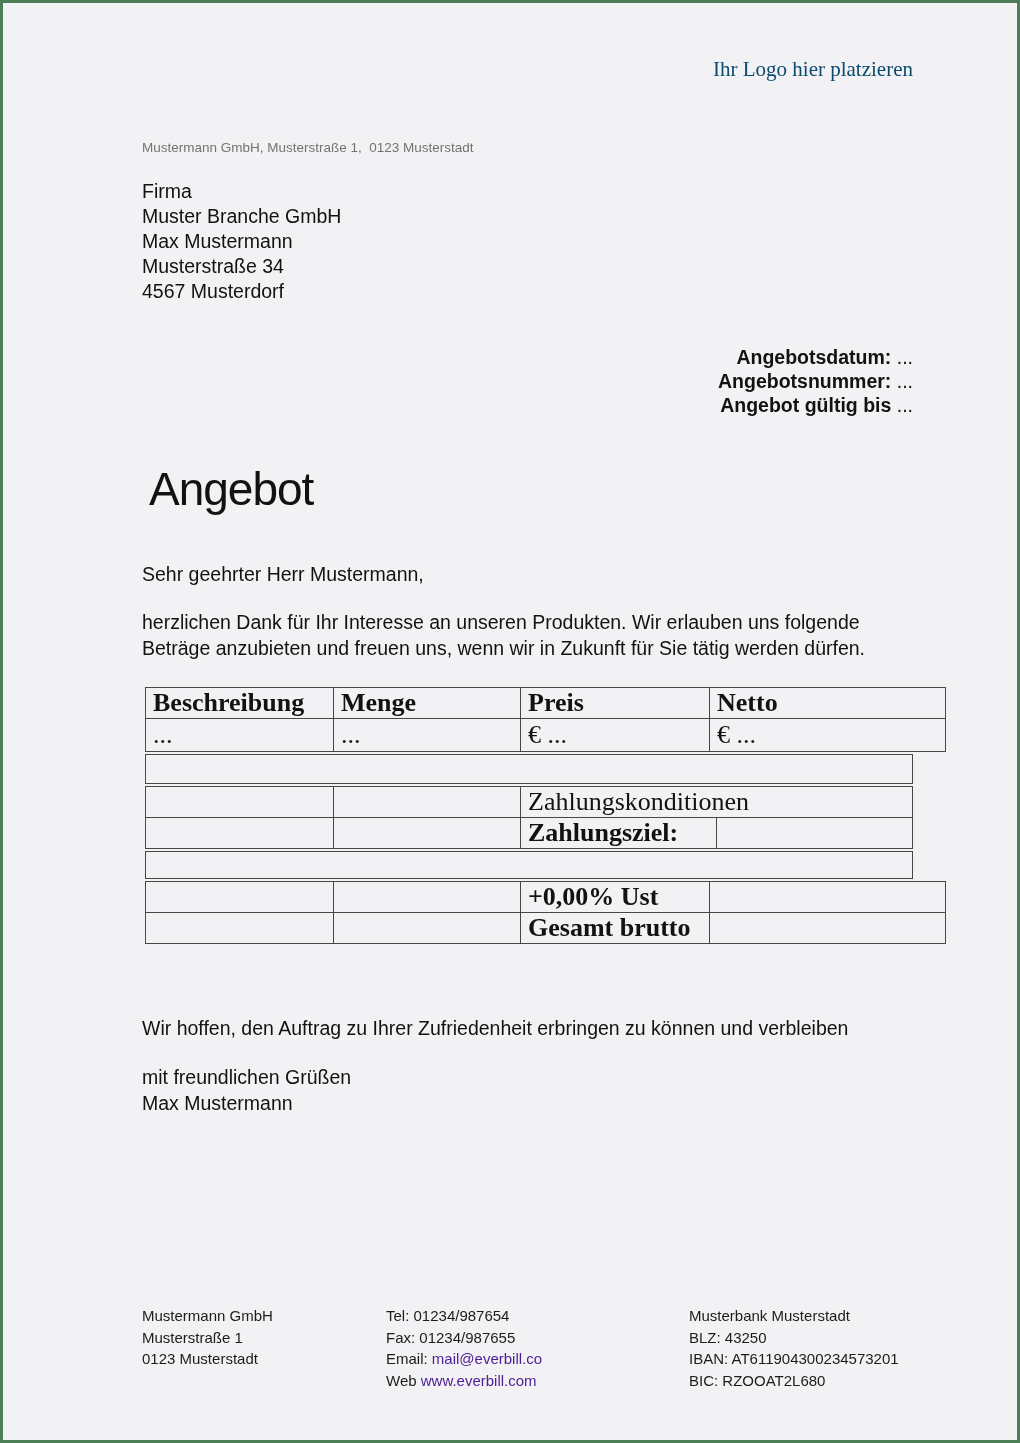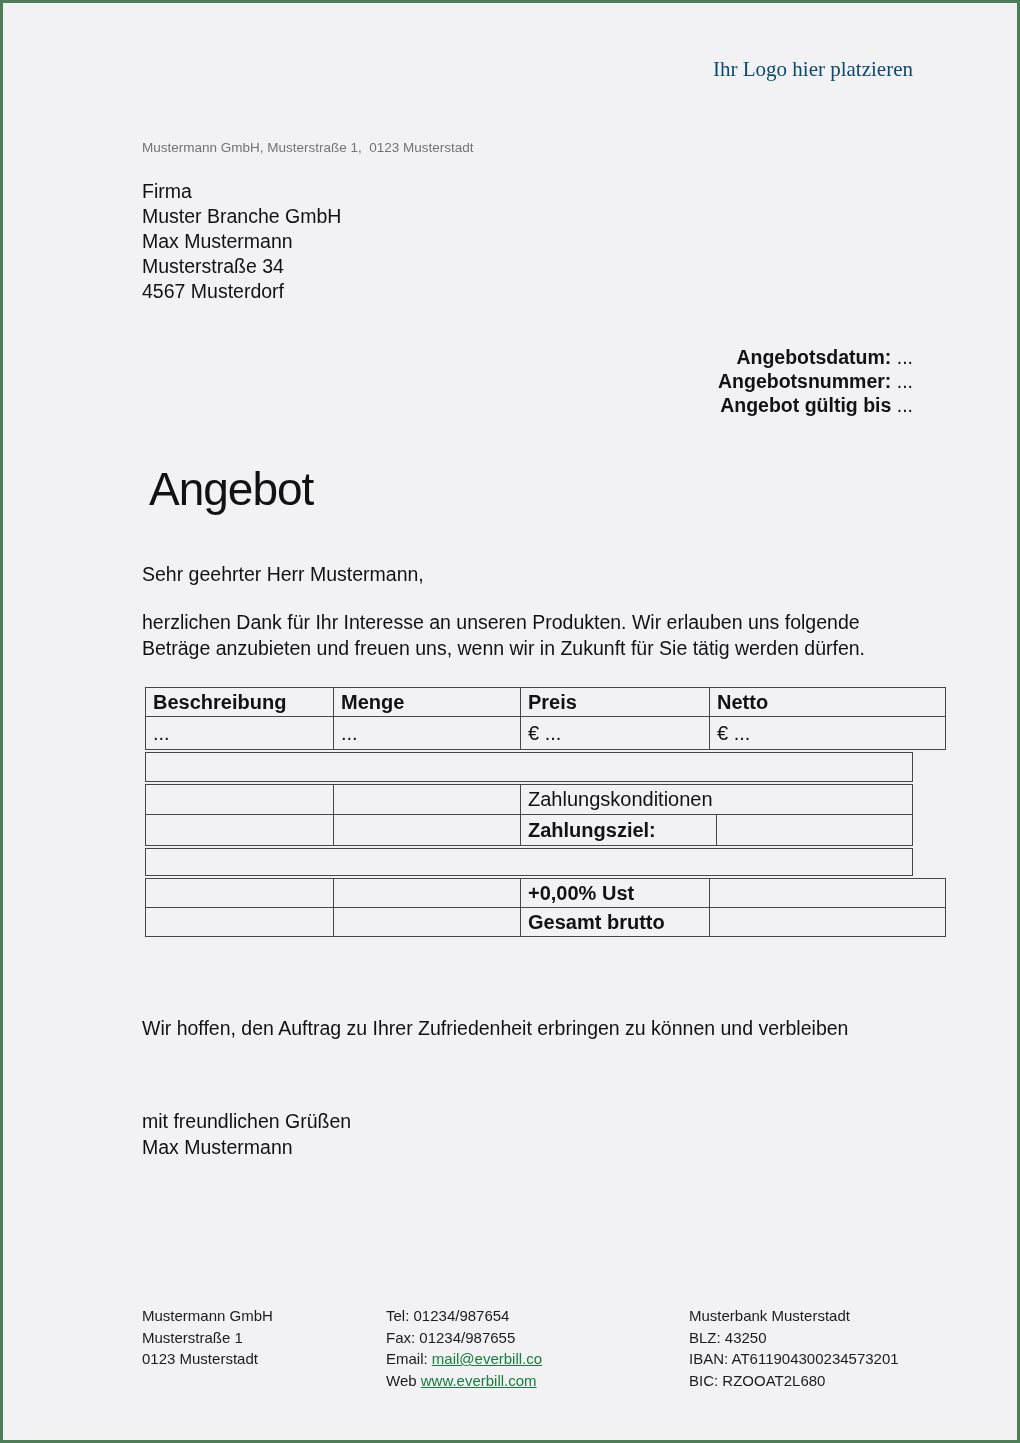--- a/index.html
+++ b/index.html
@@ -77,24 +77,25 @@
     width: 769px;
   }
   table.tb {
     border-collapse: collapse;
     table-layout: fixed;
     width: 768px;
     margin-bottom: 2px;
   }
   table.tb td {
     border: 1px solid #474747;
-    font-size: 20px;
+    font-size: 26px;
     padding: 0 0 0 7px;
     vertical-align: middle;
     overflow: hidden;
+    font-family: Liberation Serif, serif;
   }
   .c1 { width: 180px; } .c2 { width: 179px; } .c3 { width: 181px; } .c4 { width: 228px; }
   td.hdr { font-weight: bold; height: 28px; }
   td.item { height: 32px; }
   td.spacer { height: 28px; }
   td.spacer2 { height: 26px; }
   td.zk { height: 29px; }
   td.zz { height: 30px; font-weight: bold; margin-left: 23px; }
   td.plain { font-weight: normal; }
   td.total { height: 28px; font-weight: bold; }
@@ -103,33 +104,32 @@
     left: 139px;
     top: 1014px;
     font-size: 19.5px;
   }
   .signoff {
     position: absolute;
     left: 139px;
     top: 1061px;
     font-size: 19.5px;
     line-height: 26px;
-    margin-top: 44px;
   }
   .footer-col {
     position: absolute;
     top: 1302px;
     font-size: 15px;
     line-height: 21.5px;
     color: #1c1c1c;
   }
   .footer-company { left: 139px; }
   .footer-contact { left: 383px; }
   .footer-bank    { left: 686px; }
-  a.doc-link { color: #15803d; text-decoration: underline; cursor: pointer; }
+  a.doc-link { color: #4c1d95; cursor: pointer; }
 </style>
 </head>
 <body>
 
 <div class="page">
 
   <div class="logo-placeholder">Ihr Logo hier platzieren</div>
 
   <div class="sender-line">Mustermann GmbH, Musterstraße 1,  0123 Musterstadt</div>
 

